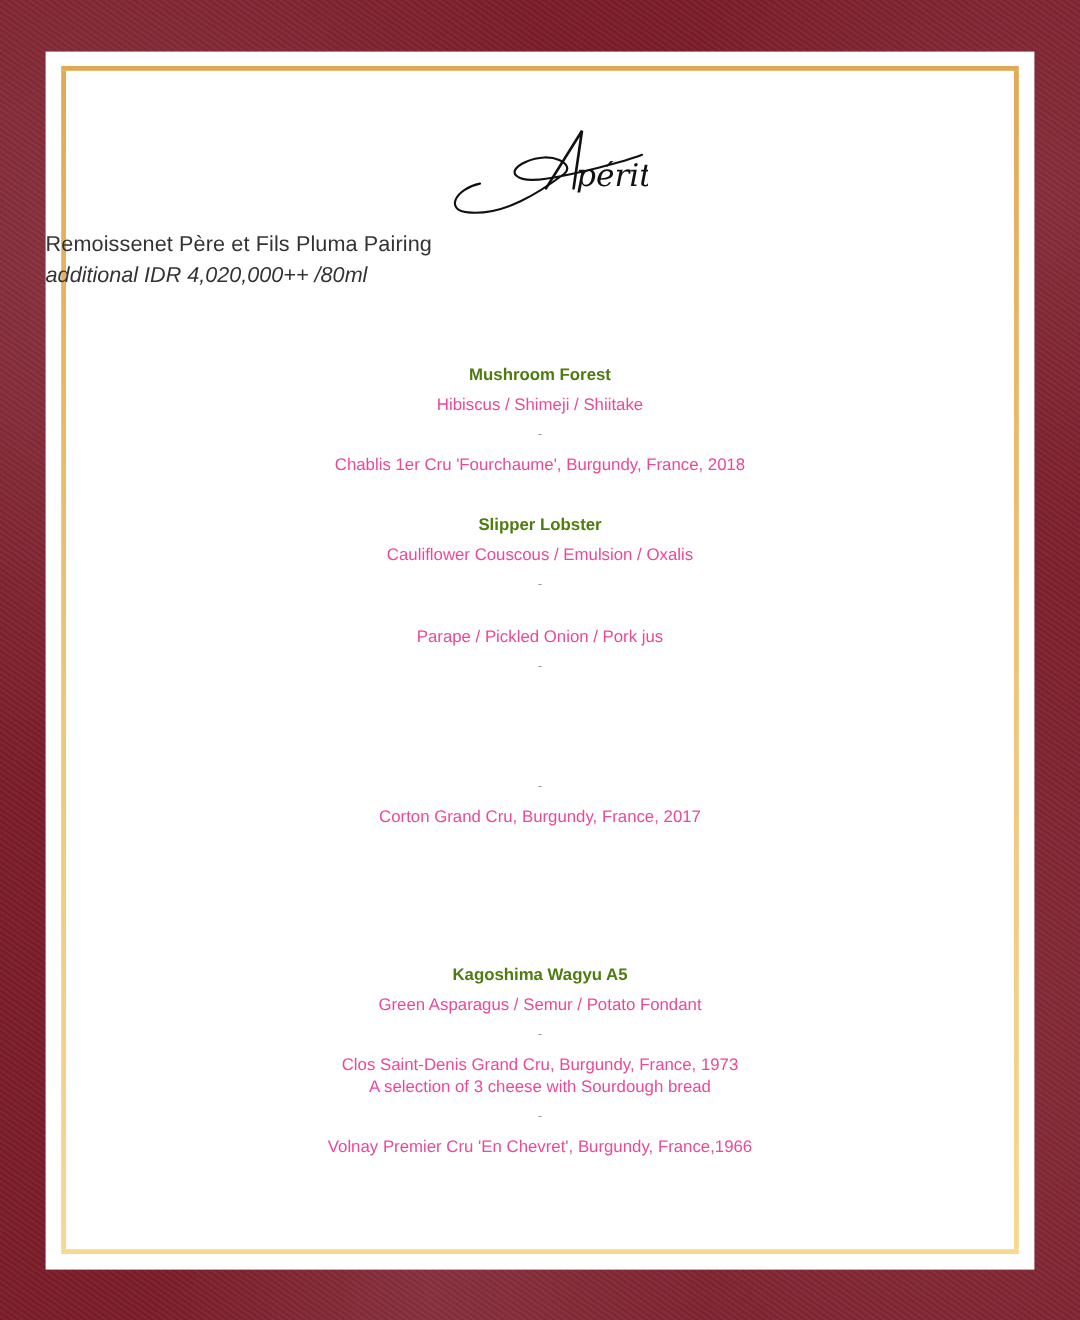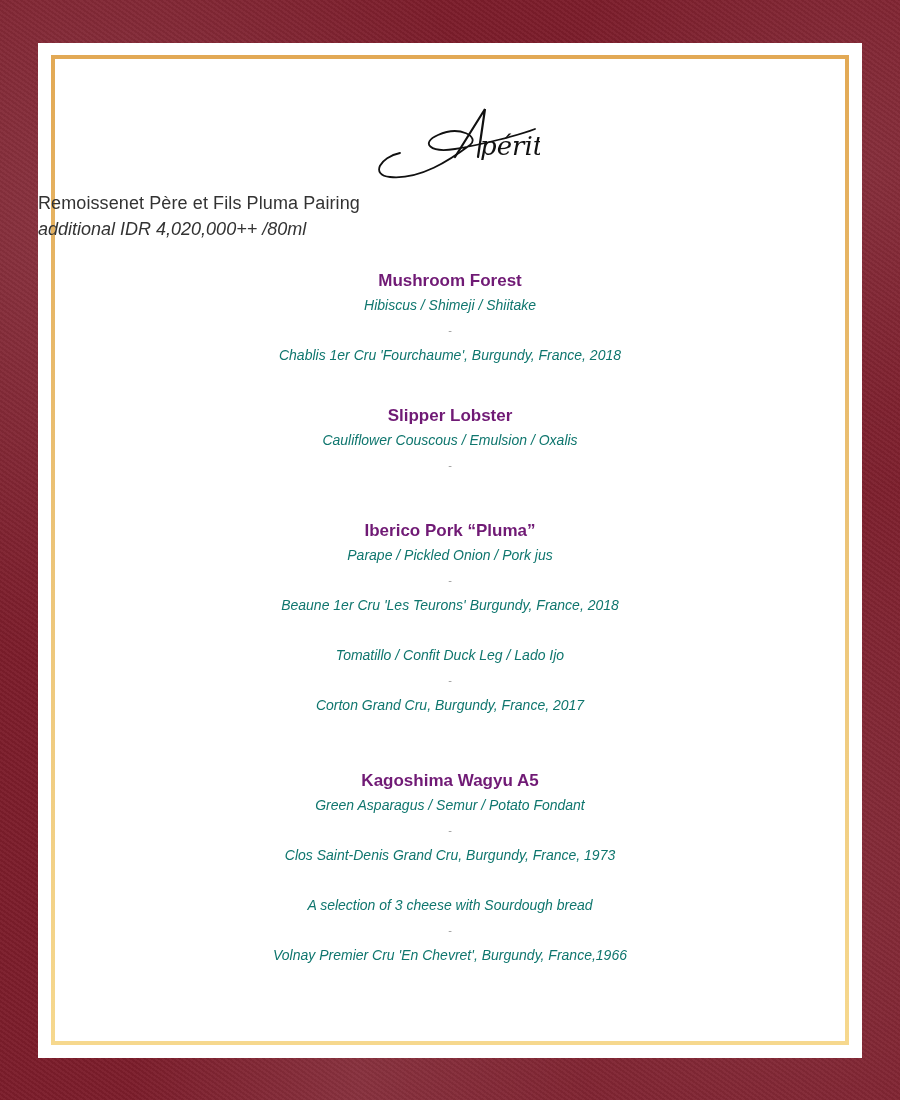--- a/index.html
+++ b/index.html
@@ -33,24 +33,24 @@
     font-size: 18px; color: #333; letter-spacing: 0.1px;
   }
   .price {
     position: absolute; left: 0; right: 0; top: 176px;
     font-size: 18px; color: #333; font-style: italic;
   }
   .course {
     position: absolute; left: 0; right: 0; text-align: center;
   }
   .course-name {
-    font-size: 17px; font-weight: bold; color: #701a75; height: 25px; line-height: 25px;
+    font-size: 14px; font-weight: bold; color: #4d7c0f; height: 25px; line-height: 25px; margin-top: 32px;
   }
   .course-desc, .course-wine {
-    font-size: 14px; font-style: italic; color: #0f766e; height: 25px; line-height: 25px;
+    font-size: 14px; color: #ec4899; height: 25px; line-height: 25px;
   }
   .course-sep {
     font-size: 11px; color: #999; height: 25px; line-height: 25px;
   }
 </style>
 </head>
 <body>
 
 <div class="card">
   <div class="gold-frame"></div>
@@ -69,35 +69,32 @@
   <div class="subtitle">Remoissenet Père et Fils Pluma Pairing</div>
   <div class="price">additional IDR 4,020,000++ /80ml</div>
 
   <div class="course" style="top:225px">
     <div class="course-name">Mushroom Forest</div>
     <div class="course-desc">Hibiscus / Shimeji / Shiitake</div>
     <div class="course-sep">-</div>
     <div class="course-wine">Chablis 1er Cru 'Fourchaume', Burgundy, France, 2018</div>
   </div>
 
-  <div class="course" style="top:360px">
+  <div class="course" style="top:350px">
     <div class="course-name">Slipper Lobster</div>
     <div class="course-desc">Cauliflower Couscous / Emulsion / Oxalis</div>
     <div class="course-sep">-</div>
   </div>
 
   <div class="course" style="top:475px">
-    <div class="course-name">Iberico Pork “Pluma”</div>
     <div class="course-desc">Parape / Pickled Onion / Pork jus</div>
     <div class="course-sep">-</div>
-    <div class="course-wine">Beaune 1er Cru 'Les Teurons' Burgundy, France, 2018</div>
   </div>
 
   <div class="course" style="top:600px">
-    <div class="course-desc">Tomatillo / Confit Duck Leg / Lado Ijo</div>
     <div class="course-sep">-</div>
     <div class="course-wine">Corton Grand Cru, Burgundy, France, 2017</div>
   </div>
 
   <div class="course" style="top:725px">
     <div class="course-name">Kagoshima Wagyu A5</div>
     <div class="course-desc">Green Asparagus / Semur / Potato Fondant</div>
     <div class="course-sep">-</div>
     <div class="course-wine">Clos Saint-Denis Grand Cru, Burgundy, France, 1973</div>
   </div>

